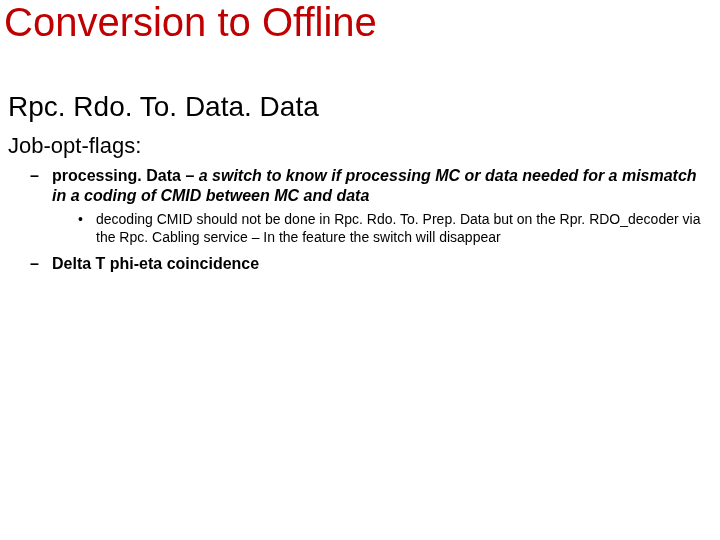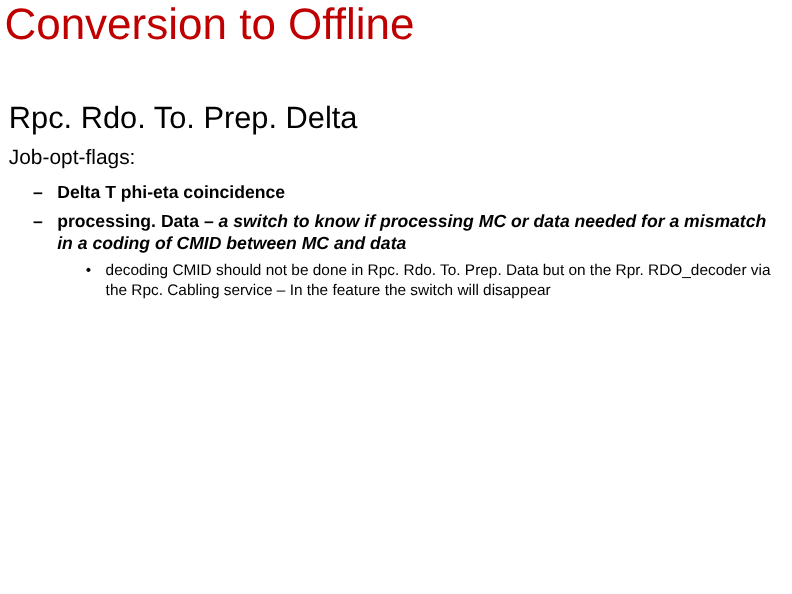--- a/index.html
+++ b/index.html
@@ -37,21 +37,21 @@
     font-family: "Arial Narrow", Arial, sans-serif;
     font-stretch: condensed;
     letter-spacing: 0px;
     color: #000000;
     font-weight: 400;
   }
   .section {
     position: absolute;
     left: 8px;
     top: 133px;
-    font-size: 19px;
+    font-size: 22px;
     font-family: "Arial Narrow", Arial, sans-serif;
     font-stretch: condensed;
     letter-spacing: 0px;
     color: #000000;
     font-weight: 400;
   }
   .list {
     position: absolute;
     left: 30px;
     top: 166px;
@@ -93,33 +93,33 @@
     top: 0;
   }
 </style>
 </head>
 <body>
 
 <div class="slide">
 
   <div class="title">Conversion to Offline</div>
 
-  <div class="subtitle">Rpc. Rdo. To. Prep. Delta</div>
+  <div class="subtitle">Rpc. Rdo. To. Data. Data</div>
 
   <div class="section">Job-opt-flags:</div>
 
   <div class="list">
-
-    <div class="li1">
-      <span class="bold">Delta T phi-eta coincidence</span>
-    </div>
 
     <div class="li1">
       <span class="bold">processing. Data</span><span class="bold"> – </span><span class="ital">a switch to know if processing MC or data needed for a mismatch in a coding of CMID between MC and data</span>
 
       <div class="li2">
         <span>decoding CMID should not be done in Rpc. Rdo. To. Prep. Data but on the Rpr. RDO_decoder via the Rpc. Cabling service – </span><span>In the feature the switch will disappear</span>
       </div>
     </div>
 
+    <div class="li1">
+      <span class="bold">Delta T phi-eta coincidence</span>
+    </div>
+
 
   </div>
 </div>
 
 </body></html>

